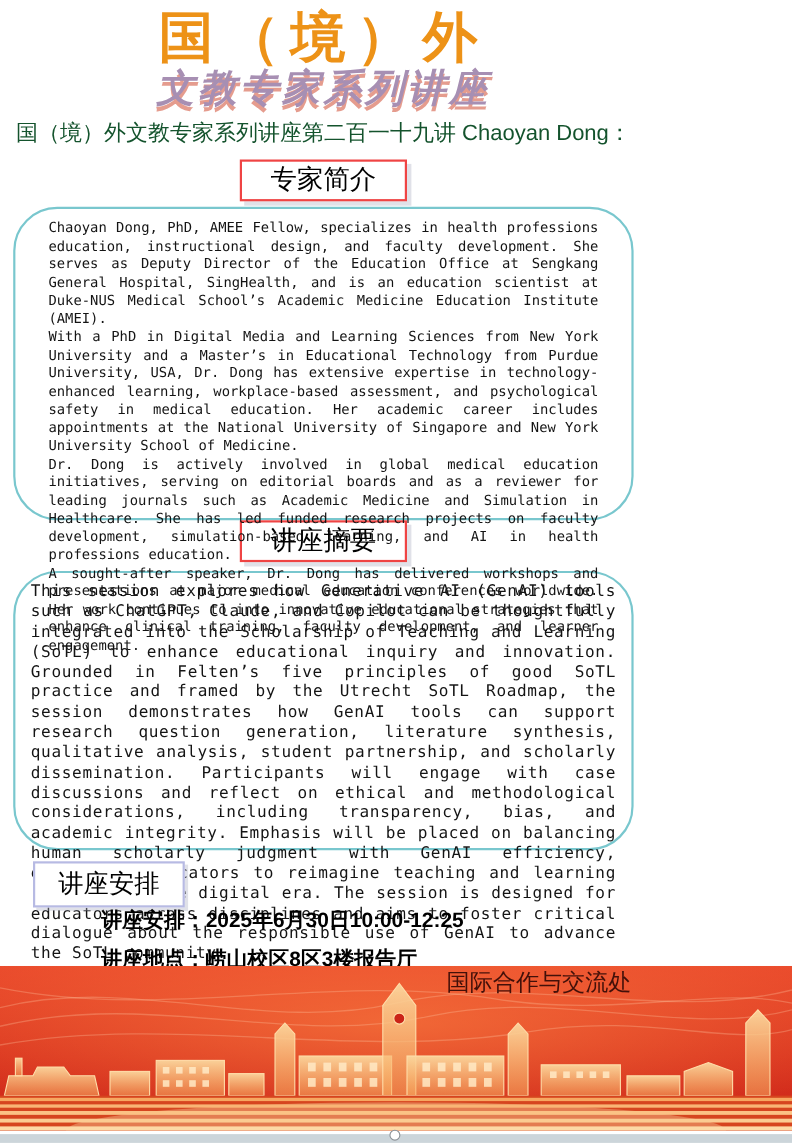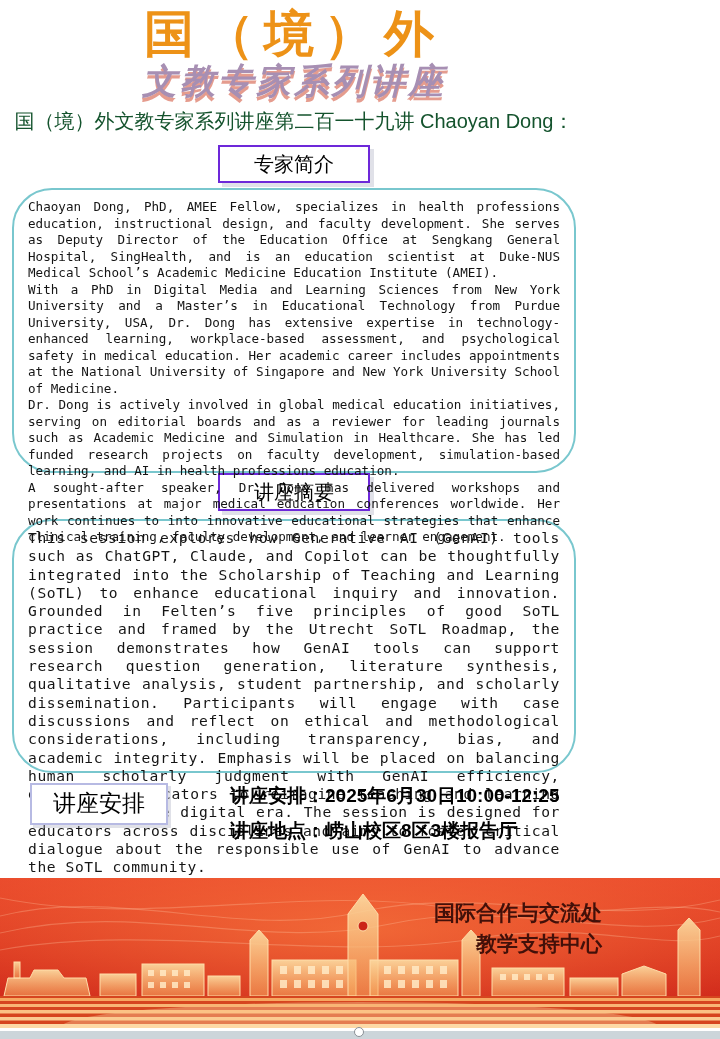--- a/index.html
+++ b/index.html
@@ -18,56 +18,56 @@
                 font-family:"Liberation Sans", sans-serif; }
 
   
   .title { margin-top:8px; text-align:center; color:#14532d;
            font-size:20px; line-height:27px; }
   .title .zh { font-family:"Liberation Serif", serif; }
   .title .en { font-family:"Liberation Sans", sans-serif; }
 
   
   .heading-box { width:152px; margin:0 auto; text-align:center;
-                 border:2px solid #6d28d9; background:#fff;
+                 border:2px solid #ef4444; background:#fff;
                  box-shadow:4px 4px 0 rgba(165,170,190,0.35);
                  font-family:"Liberation Serif", serif;
-                 font-size:20px; line-height:34px; color:#000; }
+                 font-size:24px; line-height:34px; color:#000; }
   .hb-bio { margin-top:10px; }
   .hb-abs { }
 
   
   .content-box { margin:5px 12px 0 12px; border:2px solid #79C7CE;
                  border-radius:40px; background:#fff; color:#141414; }
-  .bio-box { padding:9px 14px; height:285px;
+  .bio-box { padding:9px 30px; height:285px;
              font-family:"DejaVu Sans Mono","Liberation Mono",monospace;
              font-size:12.6px; line-height:16.5px; text-align:justify; }
   .abs-box { margin-top:8px; padding:8px 14px; height:254px;
              font-family:"DejaVu Sans Mono","Liberation Mono",monospace;
              font-size:14.6px; line-height:18.3px; letter-spacing:0.6px;
              text-align:justify; }
 
   
-  .schedule { margin:10px 0 0 30px; display:flex; align-items:flex-start; }
+  .schedule { margin:10px 0 0 30px; display:flex; align-items:flex-start;flex-direction:column; }
   .schedule-heading { width:138px; text-align:center; border:2px solid #B7BAE3;
                       background:#fff; box-shadow:3px 3px 0 rgba(165,170,190,0.35);
                       font-family:"Liberation Serif", serif;
                       font-size:23px; line-height:38px; color:#000; }
   .schedule-rows { margin-left:62px; padding-top:2px; }
   .schedule-row { font-weight:bold; color:#000; font-size:19px; line-height:22px;
                   margin-bottom:13px; font-family:"Liberation Sans", sans-serif; }
   .schedule-row .lbl { font-family:"Liberation Serif", serif; }
 
   
   .banner { position:absolute; left:0; top:878px; width:720px; height:150px;
             overflow:hidden; }
   .banner svg { display:block; }
-  .banner-text { position:absolute; left:378px; top:20px; width:224px;
-                 text-align:right; font-family:"Liberation Serif", serif;
-                 font-weight:bold; font-size:21px; line-height:31px;
+  .banner-text { position:absolute; left:378px; top:0; width:224px;
+                 text-align:center; font-family:"Liberation Serif", serif;
+                 font-weight:normal; font-size:21px; line-height:31px;
                  color:#421009; }
 
   
   .bottom-bar { position:absolute; left:0; top:1031px; width:720px; height:8px;
                 background:#ccd5da; }
   .resize-handle { position:absolute; left:354px; top:1027px; width:10px; height:10px;
                    border-radius:50%; background:#fff; border:1px solid #8a9096; }
 </style>
 </head>
 <body>
@@ -203,20 +203,19 @@
         <rect x="0" y="120" width="720" height="3" fill="#F7A761"></rect>
         <rect x="0" y="126" width="720" height="3" fill="#F9B575"></rect>
         <rect x="0" y="132" width="720" height="3.5" fill="#FBC285"></rect>
         <rect x="0" y="139" width="720" height="3.5" fill="#FBCB92"></rect>
         <rect x="0" y="146" width="720" height="4" fill="#FDD9A6"></rect>
       </g>
     </svg>
 
     <div class="banner-text">
       <div>国际合作与交流处</div>
-      <div>教学支持中心</div>
     </div>
   </div>
 
   <div class="bottom-bar"></div>
   <div class="resize-handle"></div>
 
 </div>
 
 </body></html>

